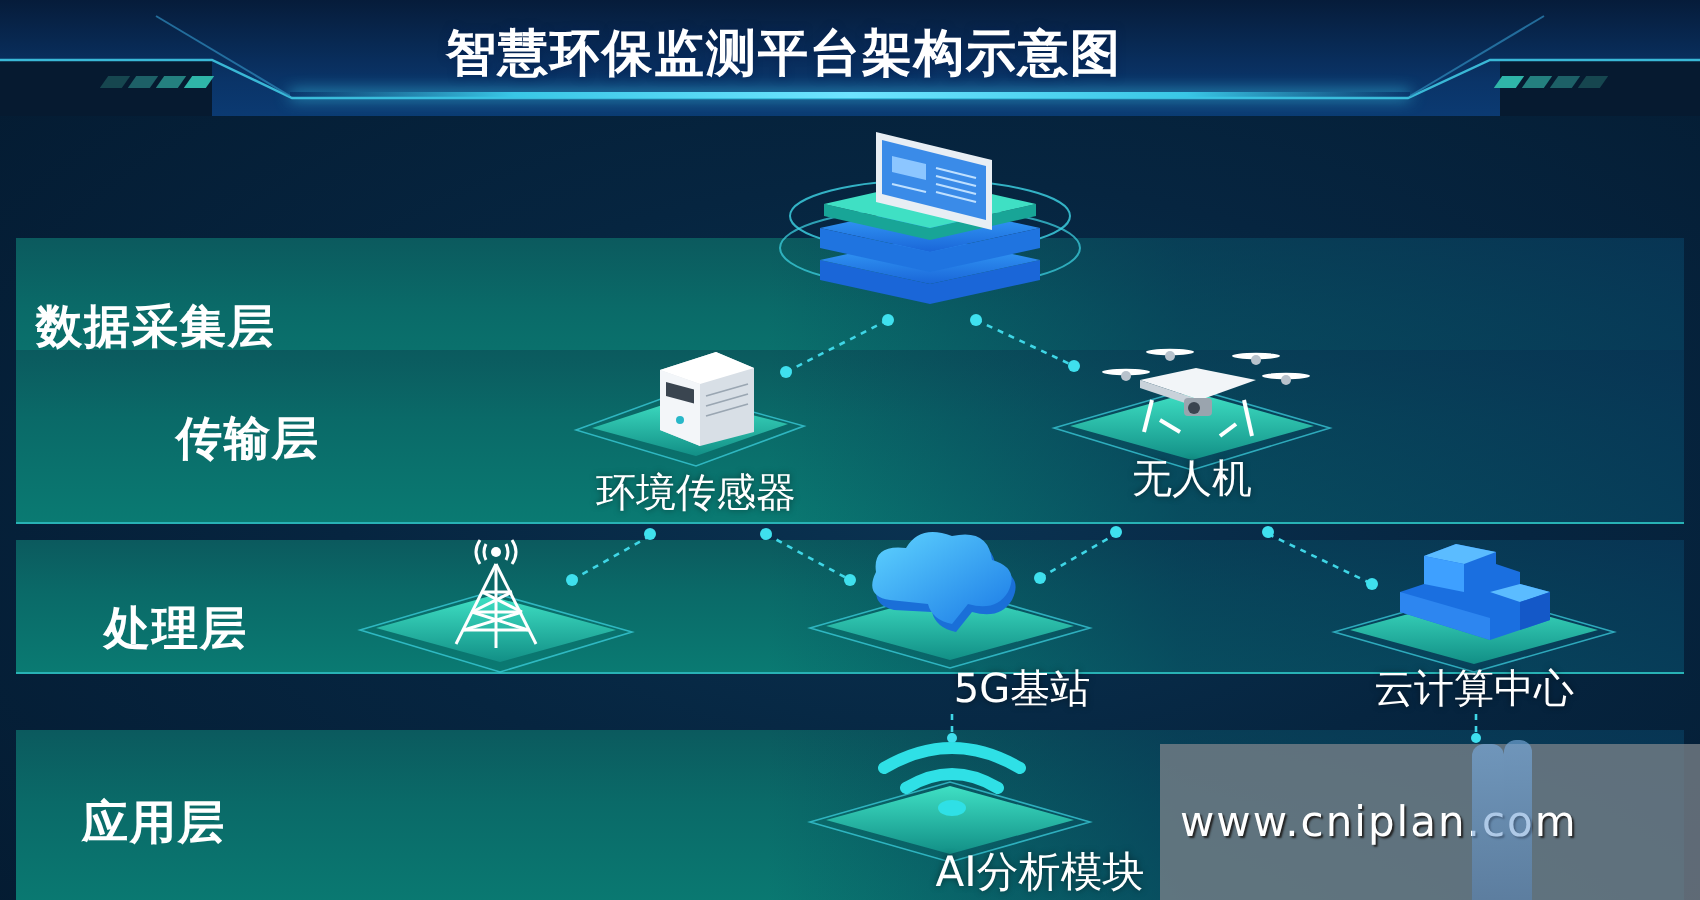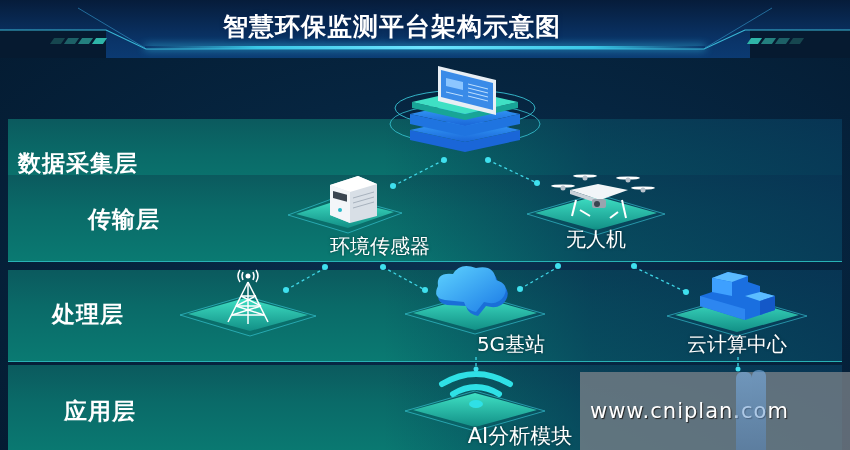--- a/index.html
+++ b/index.html
@@ -108,25 +108,25 @@
     </div>
     <div class="header-title">智慧环保监测平台架构示意图</div>
   </div>
 
   <div class="layer" style="top:79px; height:87px;margin-top:40px;">
     <div class="layer-label" style="left:10px; top:29px;">数据采集层</div>
   </div>
   <div class="layer" style="top:175px; height:87px;">
     <div class="layer-label" style="left:44px; top:29px;margin-left:36px;">传输层</div>
   </div>
-  <div class="layer" style="top:270px; height:92px;">
+  <div class="layer" style="top:270px; height:67px;">
     <div class="layer-label" style="left:44px; top:29px;">处理层</div>
   </div>
   <div class="layer" style="top:365px; height:90px; border-bottom:none;">
-    <div class="layer-label" style="left:56px; top:31px;">应用层</div>
+    <div class="layer-label" style="left:33px; top:31px;">应用层</div>
   </div>
 
   <svg class="svg-layer" width="850" height="450">
     <defs>
       <linearGradient id="plat" x1="0" y1="0" x2="0" y2="1">
         <stop offset="0" stop-color="#3fe0c4"></stop>
         <stop offset="1" stop-color="#128f86"></stop>
       </linearGradient>
       <linearGradient id="blueSlab" x1="0" y1="0" x2="0" y2="1">
         <stop offset="0" stop-color="#3aa8ff"></stop>
@@ -275,21 +275,21 @@
       <path d="M405 411 L475 391 L545 411 L475 431 Z" fill="none" stroke="#3fd6e6" stroke-width="0.8" opacity="0.7"></path>
       <path d="M413 410 L475 393 L537 410 L475 427 Z" fill="url(#plat)"></path>
       <g fill="none" stroke="#2fe0e6" stroke-linecap="round">
         <path d="M442 384 Q476 364 510 384" stroke-width="6"></path>
         <path d="M453 394 Q476 380 499 394" stroke-width="6"></path>
       </g>
       <ellipse cx="476" cy="404" rx="7" ry="4" fill="#2fe0e6"></ellipse>
     </g>
   </svg>
 
-  <div class="node-label" style="left:348px; top:233px;margin-left:32px;">环境传感器</div>
+  <div class="node-label" style="left:348px; top:233px;">环境传感器</div>
   <div class="node-label" style="left:596px; top:226px;">无人机</div>
   <div class="node-label" style="left:475px; top:331px;margin-left:36px;">5G基站</div>
   <div class="node-label" style="left:737px; top:331px;">云计算中心</div>
   <div class="node-label" style="left:475px; top:422px; font-size:21px;margin-left:45px;">AI分析模块</div>
 
   <div class="watermark">
     <div class="watermark-text">www.cniplan.com</div>
   </div>
   <div class="pillar" style="left:736px; top:372px; width:16px; height:78px;"></div>
   <div class="pillar" style="left:752px; top:370px; width:14px; height:80px;"></div>

